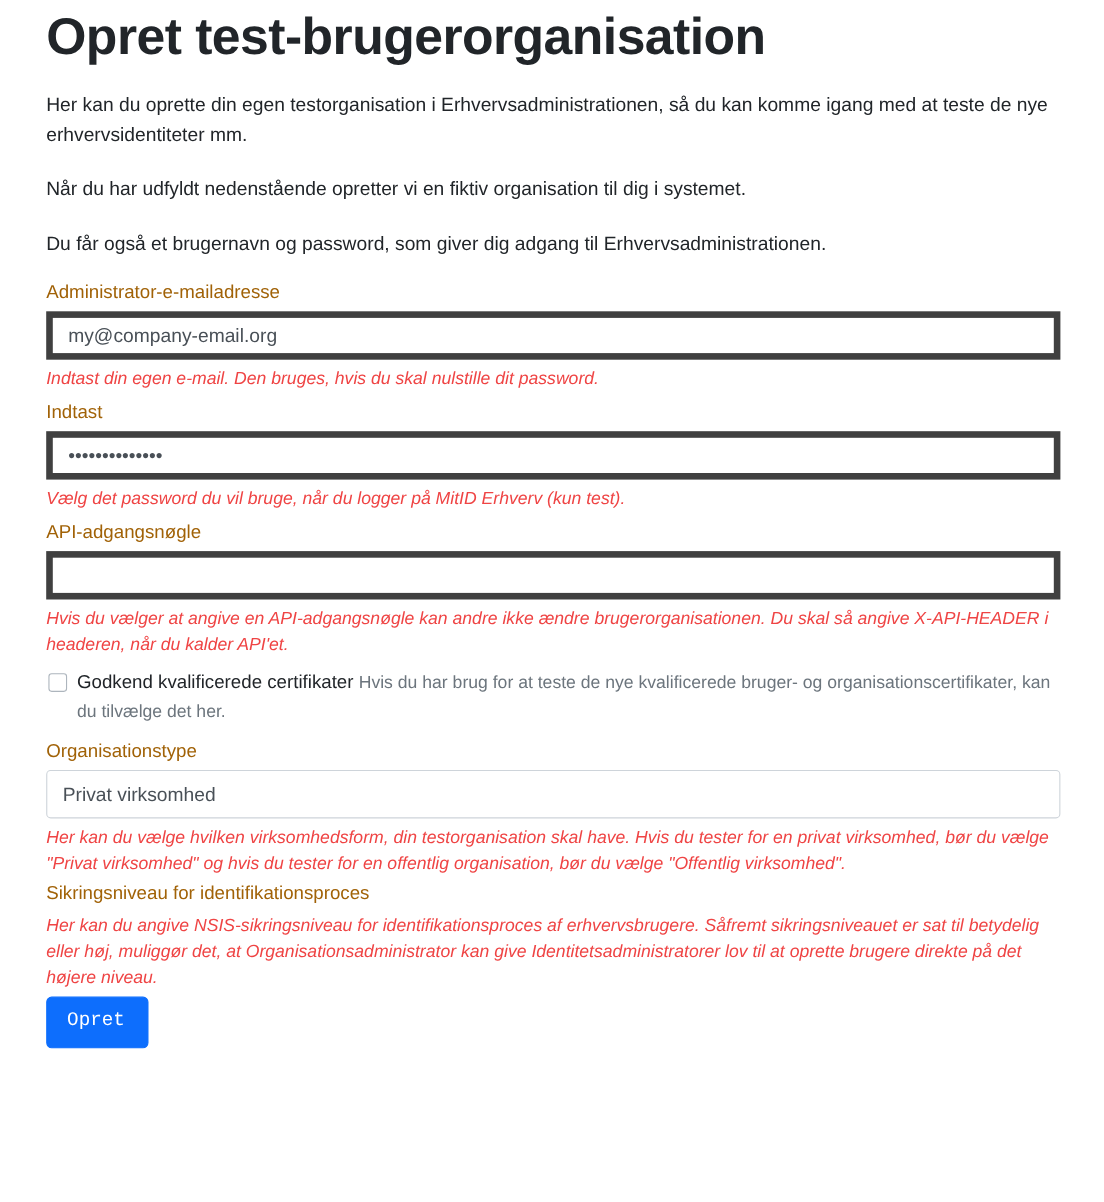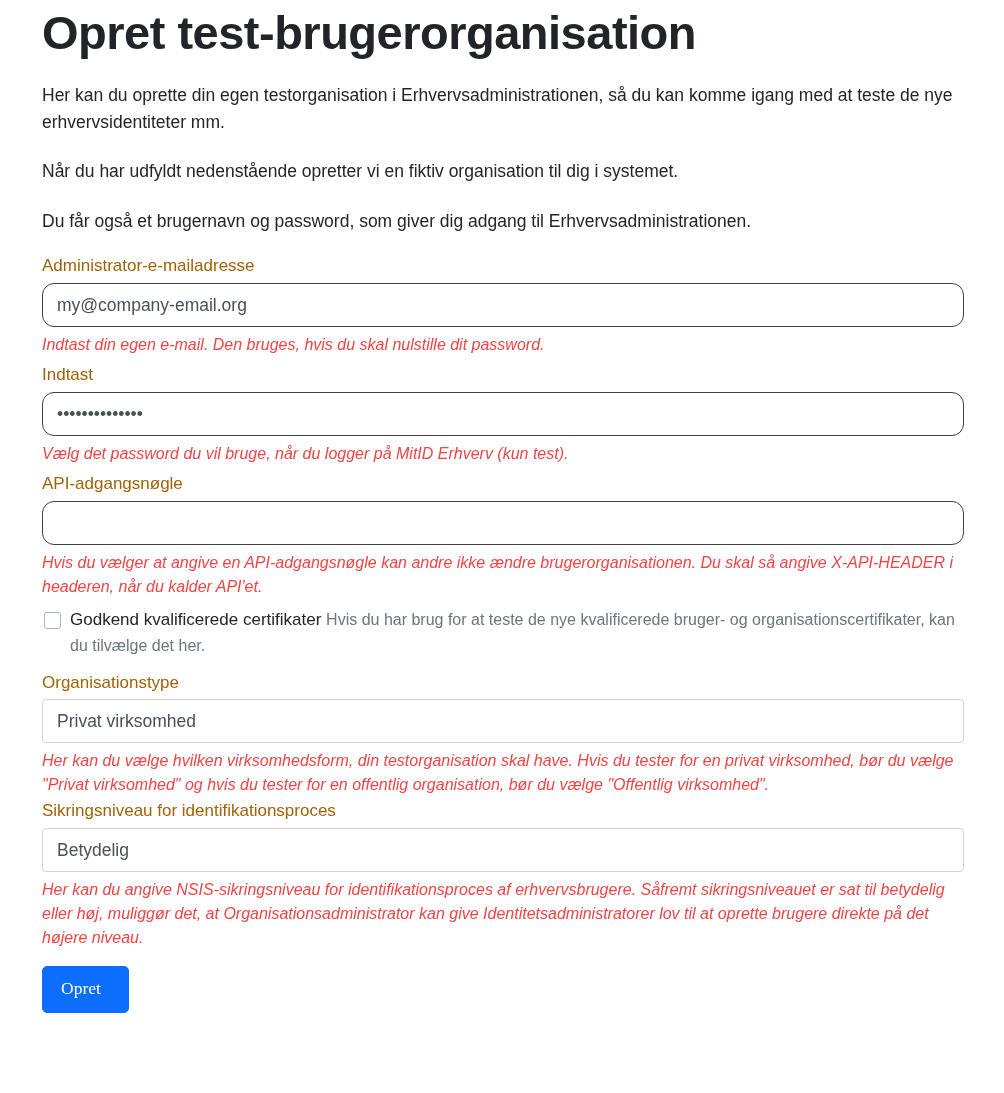--- a/index.html
+++ b/index.html
@@ -48,22 +48,22 @@
   .text-input {
     display: block;
     box-sizing: border-box;
     width: 100%;
     height: 44px;
     padding: 8px 14px;
     font-family: "Liberation Sans", sans-serif;
     font-size: 17.5px;
     color: #495057;
     background: #ffffff;
-    border: 1px solid #404040;
-    border-radius: 12px;
+    border: 6px solid #404040;
+    border-radius: 0;
     outline: none;
   }
   .text-input::placeholder { color: #6c757d; }
   .help-text {
     font-size: 16px;
     line-height: 1.5;
     color: #ef4444;
     margin: 6px 0 0 0;
     font-style: italic;
   }
@@ -108,30 +108,30 @@
     font-size: 17.5px;
     color: #495057;
     background: #ffffff;
     border: 1px solid #ced4da;
     border-radius: 4px;
     appearance: none;
     -webkit-appearance: none;
     outline: none;
   }
   .btn-primary {
-    margin-top: 16px;
+    margin-top: 4px;
     display: inline-block;
     background: #0d6efd;
     color: #ffffff;
     border: 1px solid #0d6efd;
     border-radius: 5px;
-    font-family: Liberation Serif, serif;
+    font-family: Liberation Mono, monospace;
     font-size: 17.5px;
     line-height: 1;
-    padding: 13px 27px 14px 18px;
+    padding: 13px 20px 14px 18px;
     cursor: pointer;
   }
   .bottom-space { height: 70px; }
 </style>
 </head>
 <body>
 
 <div class="page">
 
   <h1 class="page-title">Opret test-brugerorganisation</h1>
@@ -171,24 +171,19 @@
     <div class="select-wrap">
       <select class="select-input">
         <option>Privat virksomhed</option>
       </select>
     </div>
     <p class="help-text wide">Her kan du vælge hvilken virksomhedsform, din testorganisation skal have. Hvis du tester for en privat virksomhed, bør du vælge "Privat virksomhed" og hvis du tester for en offentlig organisation, bør du vælge "Offentlig virksomhed".</p>
   </div>
 
   <div class="field-group" style="margin-top:2px">
     <label class="field-label">Sikringsniveau for identifikationsproces</label>
-    <div class="select-wrap">
-      <select class="select-input">
-        <option>Betydelig</option>
-      </select>
-    </div>
     <p class="help-text wide">Her kan du angive NSIS-sikringsniveau for identifikationsproces af erhvervsbrugere. Såfremt sikringsniveauet er sat til betydelig eller høj, muliggør det, at Organisationsadministrator kan give Identitetsadministratorer lov til at oprette brugere direkte på det højere niveau.</p>
   </div>
 
   <button class="btn-primary" style="background: rgb(13, 110, 253); border-color: rgb(13, 110, 253);">Opret</button>
 
   <div class="bottom-space"></div>
 </div>
 
 </body></html>

